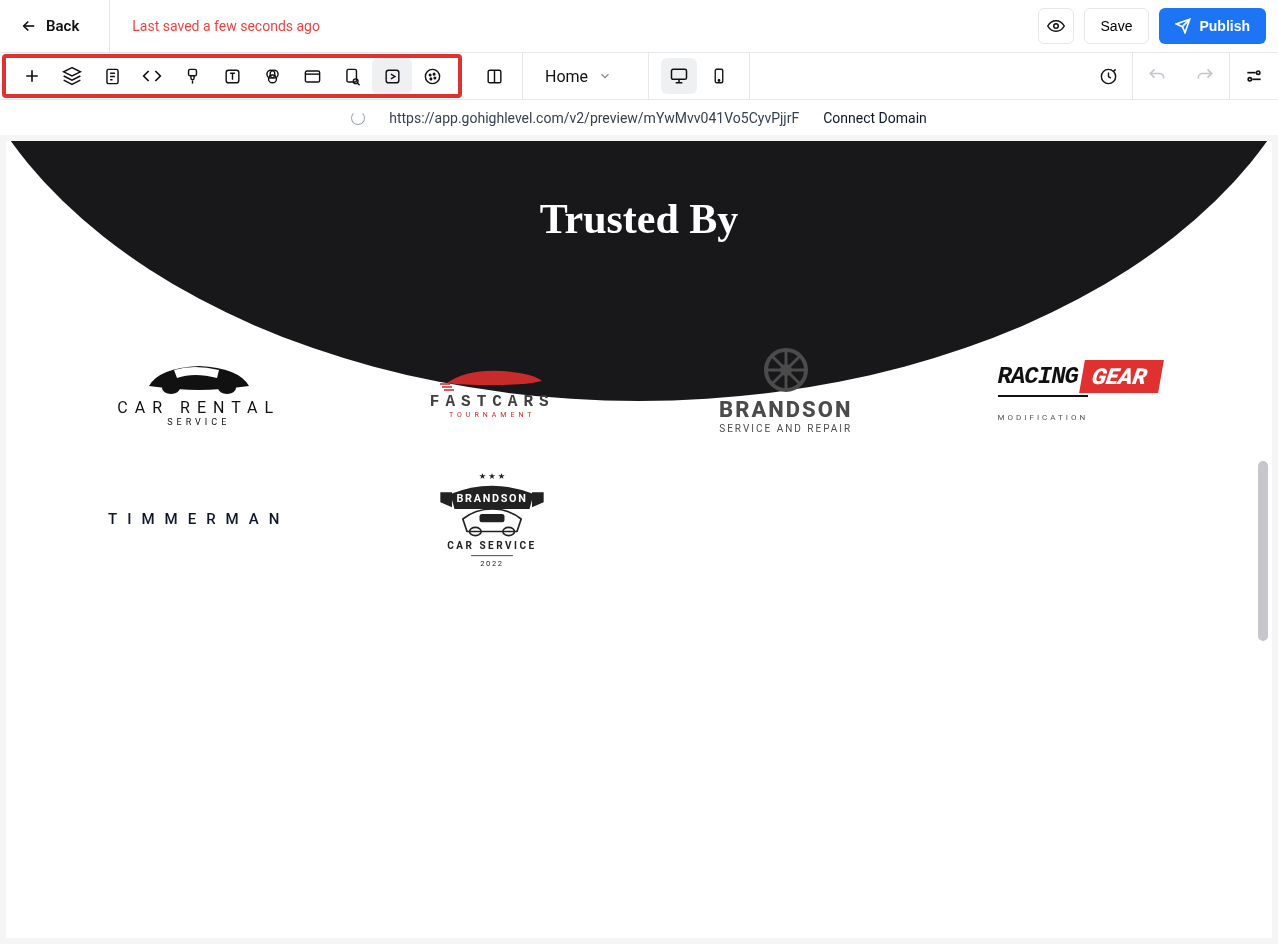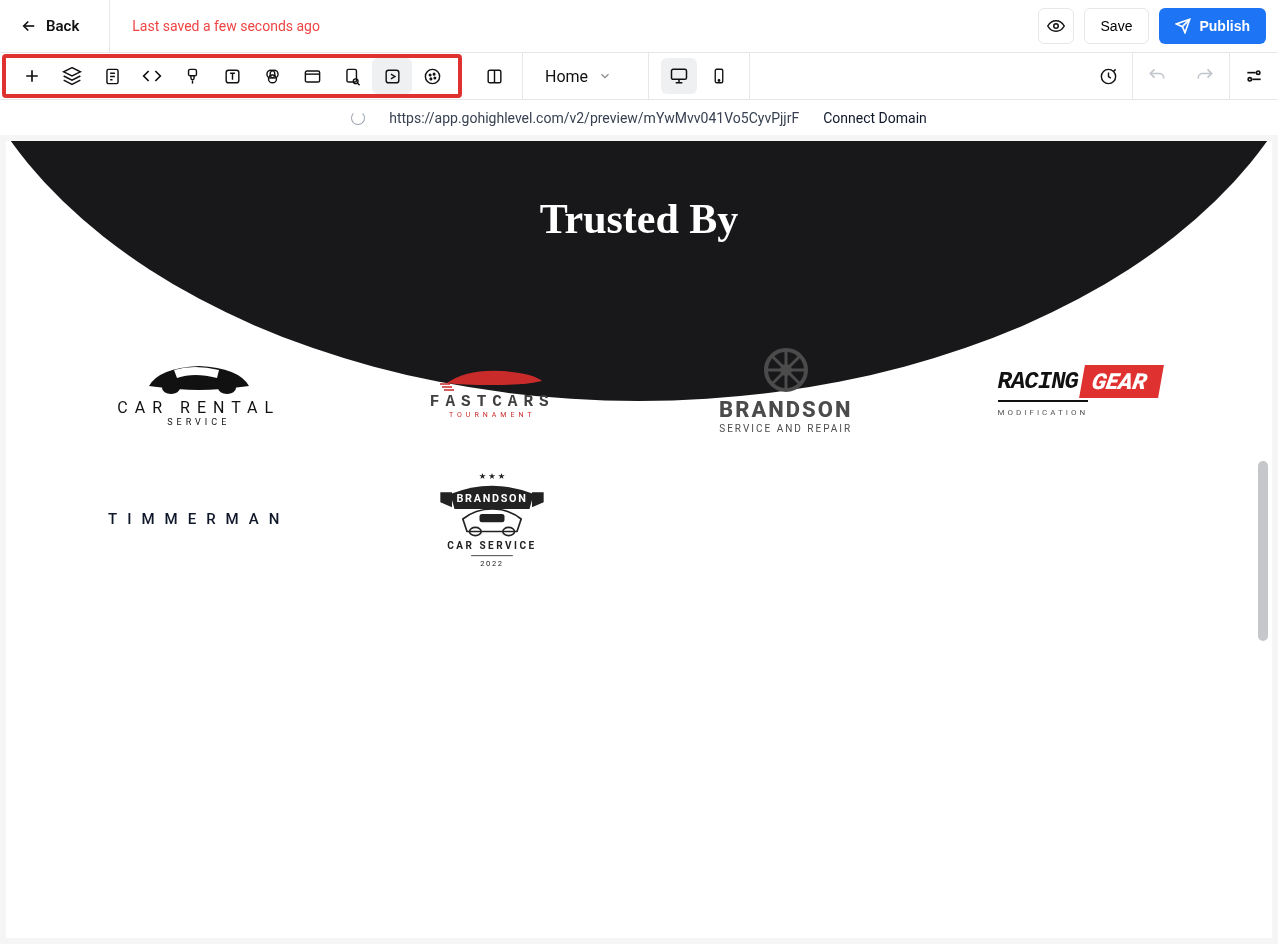--- a/index.html
+++ b/index.html
@@ -44,21 +44,21 @@
   .logo-grid { position:absolute; left:0; right:0; top:200px; display:grid; grid-template-columns:1fr 1fr 1fr 1fr; row-gap:200px; padding:0 60px;gap:28px;}
   .logo-cell { height:100px; display:flex; align-items:center; justify-content:center; flex-direction:column;}
   .logo-txt-stack { text-align:center; color:#222; line-height:1.1;}
   .logo-brandson-big { font-weight:800; letter-spacing:2px; font-size:22px; color:#4b4b4b;}
   .logo-brandson-sub { font-size:10px; letter-spacing:2px; color:#4b4b4b;}
   .logo-timmerman { letter-spacing:10px; font-size:15px; font-weight:500; color:#0f172a;}
   .racing-wrap { display:flex; flex-direction:column; align-items:flex-start;}
   .racing-top { display:flex; align-items:center;}
   .racing-txt { font-style:italic; font-weight:900; font-size:24px; color:#111; letter-spacing:-1px;font-family:Liberation Mono, monospace;}
   .racing-gear { background:#e03131; color:#fff; font-style:italic; font-weight:900; font-size:22px; padding:4px 14px 4px 10px; margin-left:4px; transform:skewX(-10deg);}
-  .racing-sub { font-size:8px; letter-spacing:3px; color:#555; border-top:2px solid #111; margin-top:2px; padding-top:6px;}
+  .racing-sub { font-size:8px; letter-spacing:3px; color:#555; border-top:2px solid #111; margin-top:2px; padding-top:16px;}
   .carrental-stack { text-align:center;}
   .carrental-title { font-size:16px; letter-spacing:7px; font-weight:400; color:#111;}
   .carrental-sub { font-size:9px; letter-spacing:4px; color:#111;}
 
   svg { display:block;}
 </style>
 </head>
 <body>
 
 <div class="topbar">

